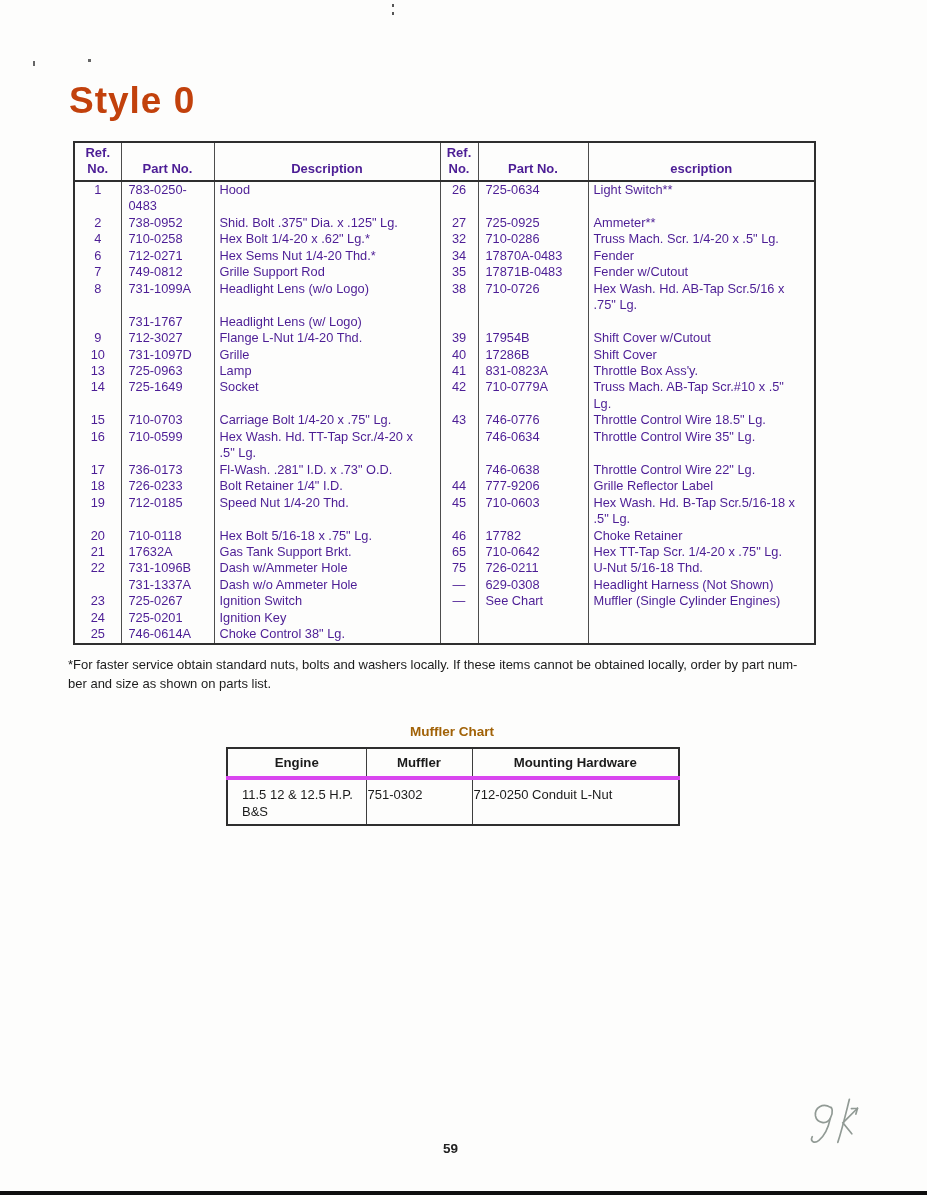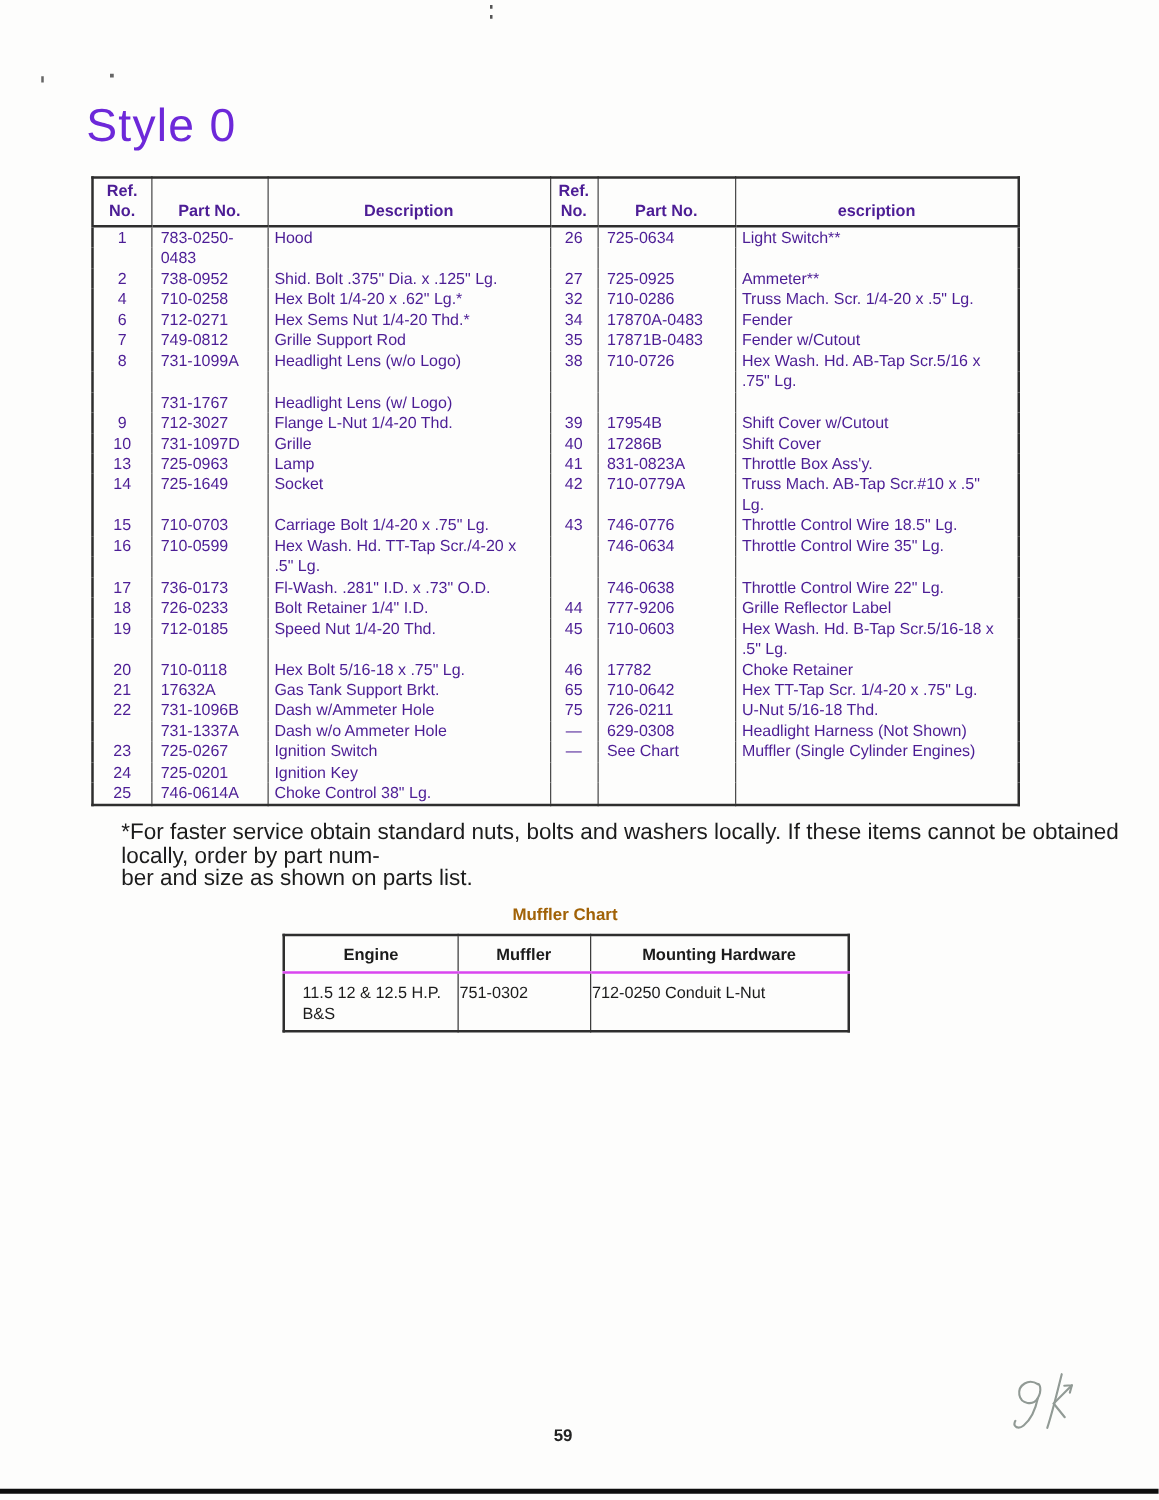--- a/index.html
+++ b/index.html
@@ -6,21 +6,21 @@
   html,body { margin:0; padding:0; }
   body {
     width:927px; height:1200px; position:relative;
     background:#fdfdfc;
     font-family:"Liberation Sans", sans-serif;
     color:#1b1b1b;
     overflow:hidden;
   }
   .page-title {
     position:absolute; left:69px; top:80px;
-    font-size:37px; font-weight:normal; letter-spacing:1px; color:#6d28d9;
+    font-size:37px; font-weight:bold; letter-spacing:1px; color:#c2410c;
   }
   
   .parts-table {
     position:absolute; left:73px; top:141px; width:741px;
     border-collapse:collapse; table-layout:fixed;
     border:2px solid #2e2e2e;
     font-size:12.8px; color:#4c1d95;
   }
   .parts-table th {
     font-weight:bold; font-size:13px; text-align:center;
@@ -34,33 +34,33 @@
   .parts-table td {
     padding:0; line-height:16.45px; white-space:nowrap; overflow:hidden;
     vertical-align:top;
   }
   td.c-ref { text-align:center; }
   td.c-part { padding-left:7px; }
   td.c-desc { padding-left:5px; }
   
   .footnote {
     position:absolute; left:68px; top:656px; width:808px;
-    font-size:18px; line-height:18.5px; color:#1c1c1c;margin-left:29px;
+    font-size:13px; line-height:18.5px; color:#1c1c1c;
   }
   
   .muffler-wrap { position:absolute; left:226px; top:724px; width:452px; }
   .muffler-title { text-align:center; font-weight:bold; font-size:13.5px; margin:0 0 8px 0; color:#a16207; }
   .muffler-table {
     width:452px; border-collapse:collapse; table-layout:fixed;
     border:2px solid #2e2e2e; font-size:13px;
   }
   .muffler-table th {
     font-weight:bold; font-size:13.2px; text-align:center;
     height:30px; vertical-align:middle;
-    border-bottom:2px solid #d946ef;
+    border-bottom:4px solid #d946ef;
   }
   .muffler-table th, .muffler-table td { border-right:1px solid #3d3d3d; }
   .muffler-table th:last-child, .muffler-table td:last-child { border-right:none; }
   .muffler-table td {
     height:47px; vertical-align:top; padding-top:7px;
     line-height:16.5px;
   }
   td.m-engine { padding-left:14px; white-space:pre-line; text-align:left; }
   td.m-center { }
   

